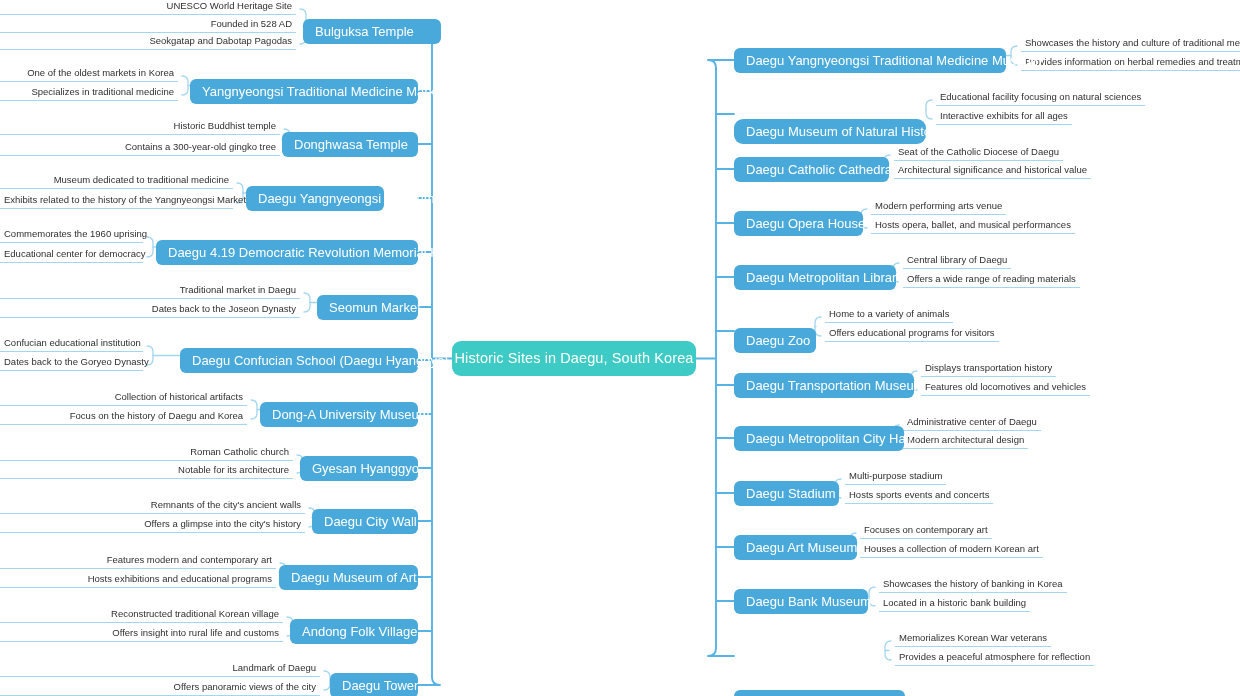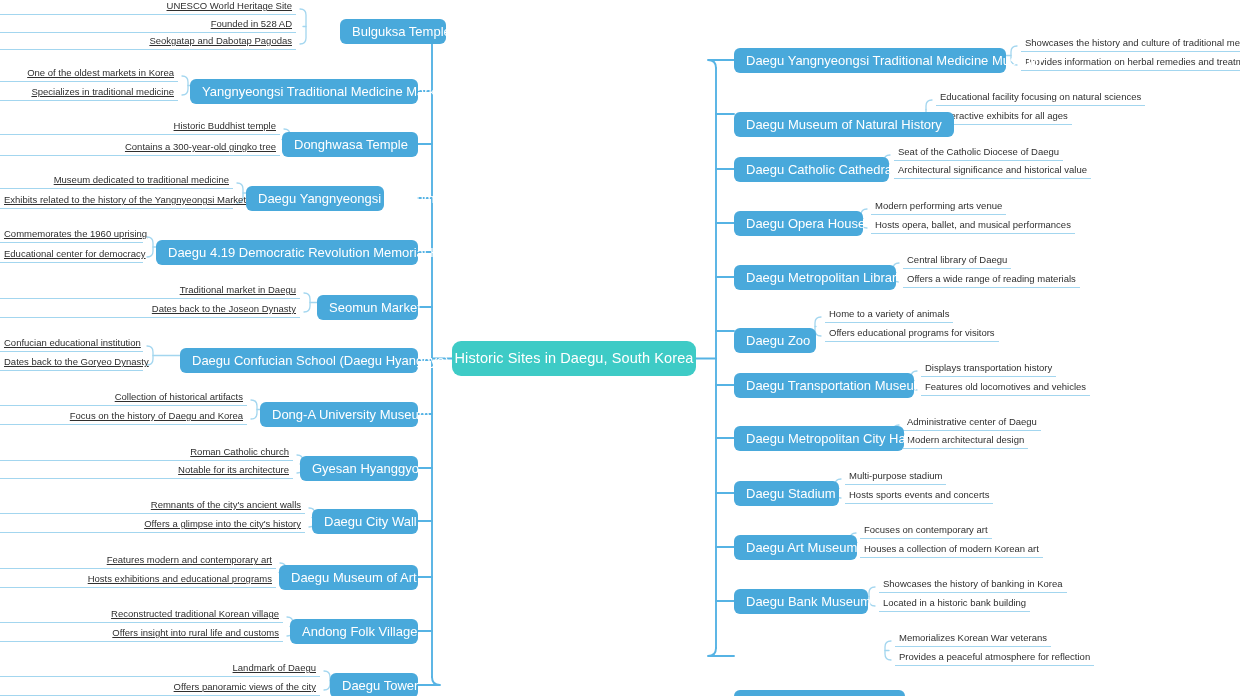--- a/index.html
+++ b/index.html
@@ -63,21 +63,21 @@
     position:absolute;
     box-sizing:border-box;
     font-size:9.5px;
     line-height:1;
     color:#2f2f2f;
     white-space:nowrap;
     padding:0 4px 3px 4px;
     border-bottom:1.4px solid #A3D6EF;
     z-index:2;
   }
-  .leaf.left{ text-align:right;text-decoration:underline; }
+  .leaf.left{ text-align:right; }
   .leaf.right{ text-align:left; }
 </style>
 </head>
 <body>
 
 <div id="canvas">
   <svg id="wires">
       <path d="M 432 39 L 432 677" fill="none" stroke="#56B3E4" stroke-width="1.9" stroke-linecap="round" stroke-linejoin="round"></path>
       <path d="M 452 358.5 L 432 358.5" fill="none" stroke="#56B3E4" stroke-width="1.9" stroke-linecap="round" stroke-linejoin="round"></path>
       <path d="M 418 31 L 440 31 Q 432 31 432 39" fill="none" stroke="#56B3E4" stroke-width="1.9" stroke-linecap="round" stroke-linejoin="round"></path>
@@ -153,21 +153,21 @@
       <path d="M 850 542.5 L 857 542.5" fill="none" stroke="#A3D6EF" stroke-width="1.3" stroke-linecap="round" stroke-linejoin="round"></path>
       <path d="M 734 601 L 716 601" fill="none" stroke="#56B3E4" stroke-width="1.9" stroke-linecap="round" stroke-linejoin="round"></path>
       <path d="M 875 587 Q 869 587 869 593 L 869 600 Q 869 606 875 606" fill="none" stroke="#A3D6EF" stroke-width="1.3" stroke-linecap="round" stroke-linejoin="round"></path>
       <path d="M 869 596.5 L 868 596.5" fill="none" stroke="#A3D6EF" stroke-width="1.3" stroke-linecap="round" stroke-linejoin="round"></path>
       <path d="M 734 656 L 708 656 Q 716 656 716 648" fill="none" stroke="#56B3E4" stroke-width="1.9" stroke-linecap="round" stroke-linejoin="round"></path>
       <path d="M 891 641 Q 885 641 885 647 L 885 654 Q 885 660 891 660" fill="none" stroke="#A3D6EF" stroke-width="1.3" stroke-linecap="round" stroke-linejoin="round"></path>
       <path d="M 885 650.5 L 889 650.5" fill="none" stroke="#A3D6EF" stroke-width="1.3" stroke-linecap="round" stroke-linejoin="round"></path>
     </svg>
   <div id="nodes">
       <div class="root-node" style="left: 452px; top: 341px; width: 244px; height: 35px;">Historic Sites in Daegu, South Korea</div>
-      <div class="topic left" style="left: 303px; top: 18.5px; width: 106px; height: 25px; margin-left: 37px;">Bulguksa Temple</div>
+      <div class="topic left" style="left: 303px; top: 18.5px; width: 138px; height: 25px;">Bulguksa Temple</div>
       <div class="leaf left" style="top: 1px; left: 0px; width: 296px;">UNESCO World Heritage Site</div>
       <div class="leaf left" style="top: 19px; left: 0px; width: 296px;">Founded in 528 AD</div>
       <div class="leaf left" style="top: 36px; left: 0px; width: 296px;">Seokgatap and Dabotap Pagodas</div>
       <div class="topic left" style="left: 190px; top: 78.5px; width: 228px; height: 25px;">Yangnyeongsi Traditional Medicine Market</div>
       <div class="leaf left" style="top: 68px; left: 0px; width: 178px;">One of the oldest markets in Korea</div>
       <div class="leaf left" style="top: 87px; left: 0px; width: 178px;">Specializes in traditional medicine</div>
       <div class="topic left" style="left: 282px; top: 131.5px; width: 136px; height: 25px;">Donghwasa Temple</div>
       <div class="leaf left" style="top: 121px; left: 0px; width: 280px;">Historic Buddhist temple</div>
       <div class="leaf left" style="top: 142px; left: 0px; width: 280px;">Contains a 300-year-old gingko tree</div>
       <div class="topic left" style="left: 246px; top: 185.5px; width: 138px; height: 25px;">Daegu Yangnyeongsi Museum</div>
@@ -196,21 +196,21 @@
       <div class="leaf left" style="top: 574px; left: 0px; width: 276px;">Hosts exhibitions and educational programs</div>
       <div class="topic left" style="left: 290px; top: 618.5px; width: 128px; height: 25px;">Andong Folk Village</div>
       <div class="leaf left" style="top: 609px; left: 0px; width: 283px;">Reconstructed traditional Korean village</div>
       <div class="leaf left" style="top: 628px; left: 0px; width: 283px;">Offers insight into rural life and customs</div>
       <div class="topic left" style="left: 330px; top: 672.5px; width: 88px; height: 25px;">Daegu Tower</div>
       <div class="leaf left" style="top: 663px; left: 0px; width: 320px;">Landmark of Daegu</div>
       <div class="leaf left" style="top: 682px; left: 0px; width: 320px;">Offers panoramic views of the city</div>
       <div class="topic right" style="left: 734px; top: 47.5px; width: 272px; height: 25px;">Daegu Yangnyeongsi Traditional Medicine Museum</div>
       <div class="leaf right" style="top: 38px; left: 1021px; display: inline-block;">Showcases the history and culture of traditional medicine</div>
       <div class="leaf right" style="top: 57px; left: 1021px; display: inline-block;">Provides information on herbal remedies and treatments</div>
-      <div class="topic right" style="left: 734px; top: 112px; width: 220px; height: 25px;">Daegu Museum of Natural History</div>
+      <div class="topic right" style="left: 734px; top: 119px; width: 192px; height: 25px; border-radius: 9px;">Daegu Museum of Natural History</div>
       <div class="leaf right" style="top: 92px; left: 936px; display: inline-block;">Educational facility focusing on natural sciences</div>
       <div class="leaf right" style="top: 111px; left: 936px; display: inline-block;">Interactive exhibits for all ages</div>
       <div class="topic right" style="left: 734px; top: 156.5px; width: 155px; height: 25px;">Daegu Catholic Cathedral</div>
       <div class="leaf right" style="top: 147px; left: 894px; display: inline-block;">Seat of the Catholic Diocese of Daegu</div>
       <div class="leaf right" style="top: 165px; left: 894px; display: inline-block;">Architectural significance and historical value</div>
       <div class="topic right" style="left: 734px; top: 210.5px; width: 129px; height: 25px;">Daegu Opera House</div>
       <div class="leaf right" style="top: 201px; left: 871px; display: inline-block;">Modern performing arts venue</div>
       <div class="leaf right" style="top: 220px; left: 871px; display: inline-block;">Hosts opera, ballet, and musical performances</div>
       <div class="topic right" style="left: 734px; top: 264.5px; width: 162px; height: 25px;">Daegu Metropolitan Library</div>
       <div class="leaf right" style="top: 255px; left: 903px; display: inline-block;">Central library of Daegu</div>

